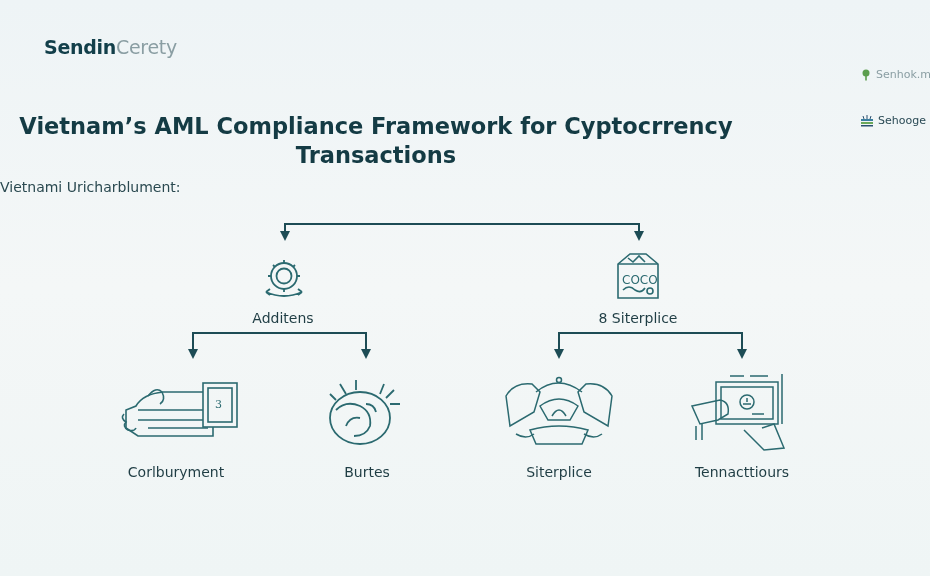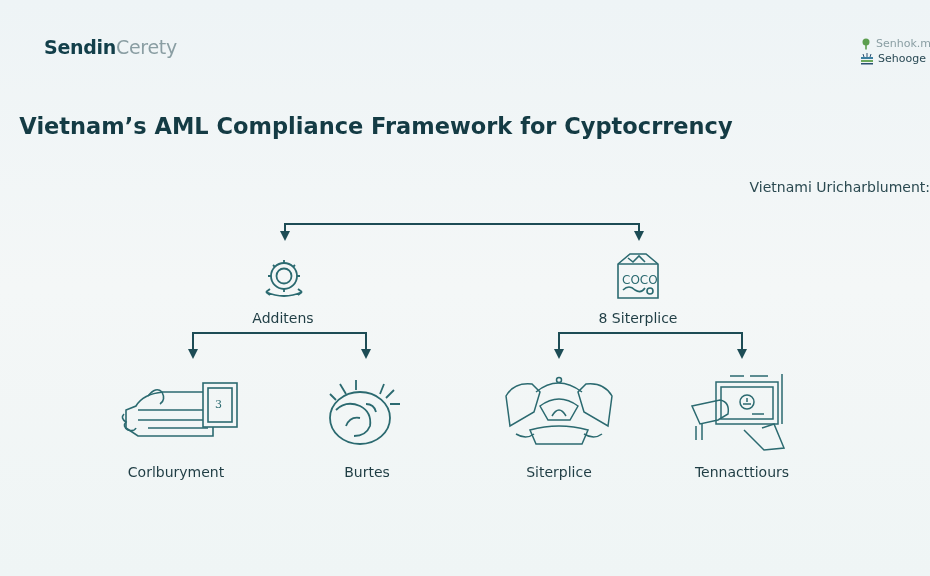--- a/index.html
+++ b/index.html
@@ -11,29 +11,29 @@
   }
   .abs { position: absolute; }
   .logo-left {
     left: 0; top: 36px; font-size: 19px; letter-spacing: -0.3px;
     font-family: "DejaVu Sans", sans-serif;
     padding-left: 44px;
   }
   .logo-left .bold { color: #123f4a; font-weight: bold; }
   .logo-left .light { color: #8a9ea3; }
   .logo-right { left: 860px; top: 36px; font-size: 11px; line-height: 15px; }
-  .logo-right .row { display: flex; align-items: center; gap: 4px; white-space: nowrap; }
+  .logo-right .row { display: flex; align-items: center; gap: 4px; white-space: nowrap; margin-top: 31px; }
   .logo-right .r1 { color: #8a9ea3; }
   .logo-right .r2 { color: #2a4a55; }
   .title {
     left: 0; width: 752px; top: 112px; text-align: center;
     font-size: 22.5px; font-weight: bold; line-height: 29px; color: #143b44;
   }
   .subtitle {
-    left: 0; width: 930px; top: 178px; text-align: right;
+    left: 0; width: 930px; top: 178px; text-align: left;
     font-size: 14px; line-height: 19px; color: #2a4950;
   }
   .node-label { font-size: 14px; color: #1f3d44; text-align: center; width: 200px; white-space: nowrap; }
   svg.connectors { left: 0; top: 0; }
 </style>
 </head>
 <body>
 
 <div class="abs logo-left">
   <span class="bold">Sendin</span><span class="light">Cerety</span>
@@ -52,20 +52,21 @@
         <rect x="1" y="7" width="12" height="2" fill="#6aa85a"></rect>
         <rect x="1" y="10" width="12" height="1.5" fill="#2a5070"></rect>
         <path d="M3 1 L4 4 M7 0 L7 4 M11 1 L10 4" stroke="#2a5070" stroke-width="1"></path>
     </svg>
     <span>Sehooge</span>
   </div>
 </div>
 
 <div class="abs title">
   <div>Vietnam’s AML Compliance Framework for Cyptocrrency</div>
+  <div>Transactions</div>
 </div>
 
 <div class="abs subtitle">
   <div>Vietnami Uricharblument:</div>
 </div>
 
 <svg class="abs connectors" width="930" height="576">
   <defs>
     <marker id="ah" markerWidth="10" markerHeight="10" refX="5" refY="5" orient="auto" markerUnits="userSpaceOnUse">
       <path d="M0,0 L10,5 L0,10 Z" fill="#1d4c55"></path>

